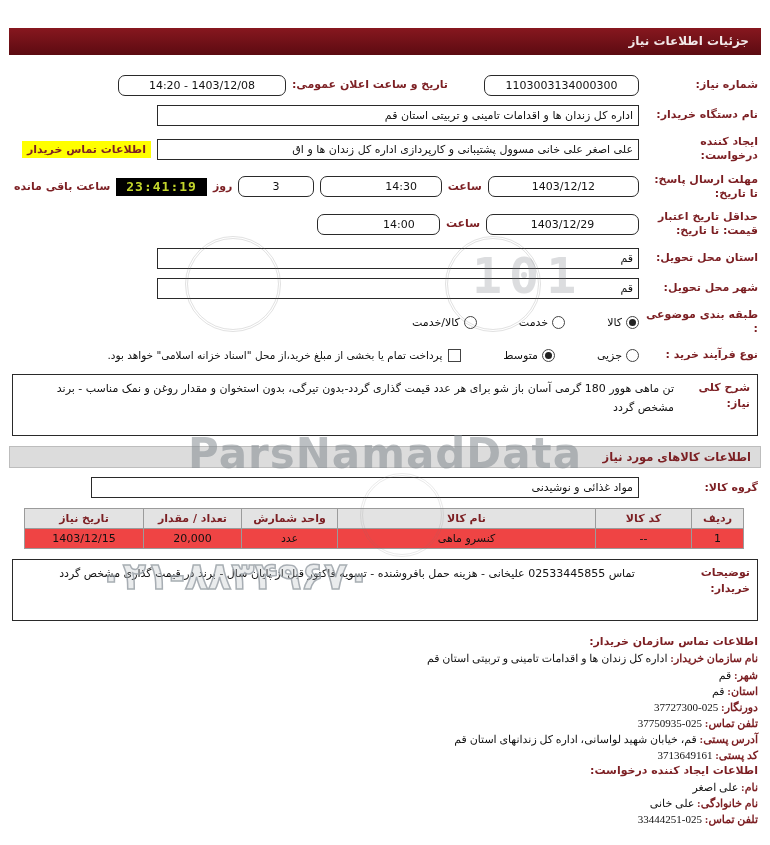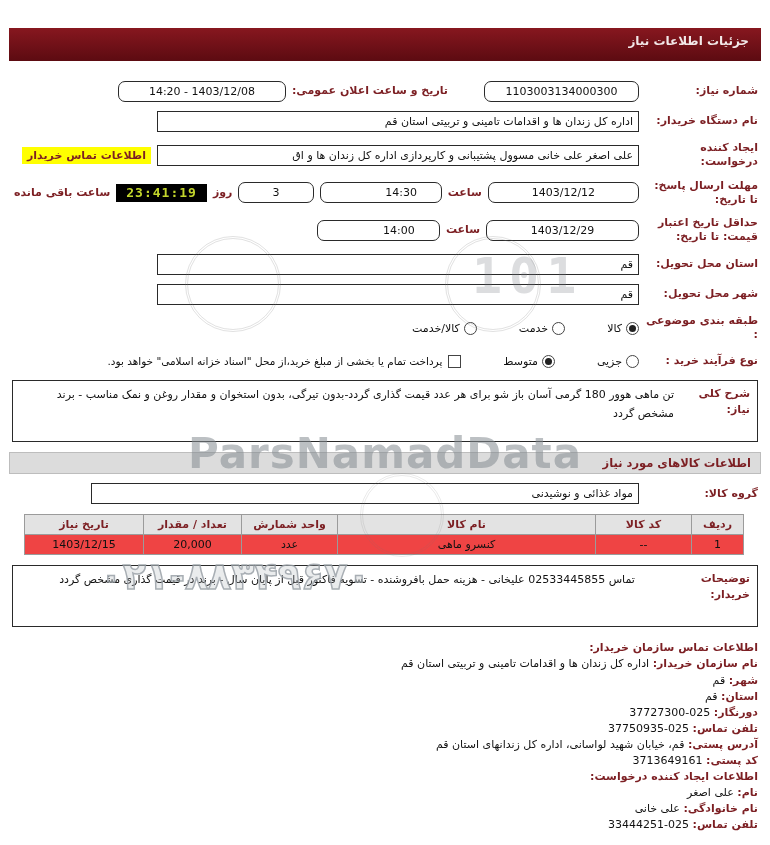--- a/index.html
+++ b/index.html
@@ -5,21 +5,21 @@
   html,body{margin:0;padding:0;}
   body{
     width:770px;height:845px;background:#ffffff;
     font-family:"DejaVu Sans",sans-serif;font-size:11px;color:#111;
     direction:rtl;position:relative;overflow:hidden;
   }
   .page{padding:28px 9px 0;position:relative;}
   .titlebar{
     background:linear-gradient(#87171f,#5c0b11);
     color:#f2e8e8;font-weight:bold;font-size:12px;
-    padding:6px 12px 13px;margin-bottom:20px;
+    padding:6px 12px 7px;margin-bottom:20px;
   }
   .frow{display:flex;align-items:center;gap:6px;margin:0 3px 9px;min-height:20px;}
   .flabel{color:#7c1f23;font-weight:bold;font-size:11px;line-height:1.3;}
   .col1{width:113px;flex:none;}
   .ibox{
     border:1px solid #2a2a2a;height:19px;display:flex;align-items:center;
     padding:0 5px;background:#fff;font-size:11px;white-space:nowrap;overflow:hidden;color:#111;
   }
   .center{justify-content:center;border-radius:7px;}
   .w-need{width:143px;}
@@ -59,21 +59,21 @@
   .grouprow{display:flex;align-items:center;gap:6px;margin:0 3px 10px;}
   .w-group{width:536px;}
   table.items{border-collapse:collapse;margin:0 17px 10px;width:719px;table-layout:fixed;}
   table.items th{
     background:#e3e3e3;color:#7c1f23;font-weight:bold;border:1px solid #9b9b9b;
     padding:3px 2px;font-size:11px;
   }
   table.items td{border:1px solid #9b9b9b;padding:3px 2px;text-align:center;font-size:11px;color:#111;background:#ef4444;}
   .contact{margin:14px 3px 0;line-height:1.28;}
   .ctitle{color:#7c1f23;font-weight:bold;margin-bottom:2px;}
-  .cline{margin-bottom:2px;}
+  .cline{margin-bottom:2px;font-family:Liberation Serif, serif;}
   .clabel{color:#7c1f23;font-weight:bold;}
   .cvalue{color:#111;}
   
   .wm{position:absolute;pointer-events:none;z-index:50;margin-top:11px;}
   .wm-brand{
     top:418px;left:0;width:100%;text-align:center;direction:ltr;
     font-size:42px;font-weight:bold;color:#868d93;opacity:.55;letter-spacing:1px;
   }
   .wm-phone{
     top:543px;left:10px;width:450px;text-align:center;direction:rtl;

